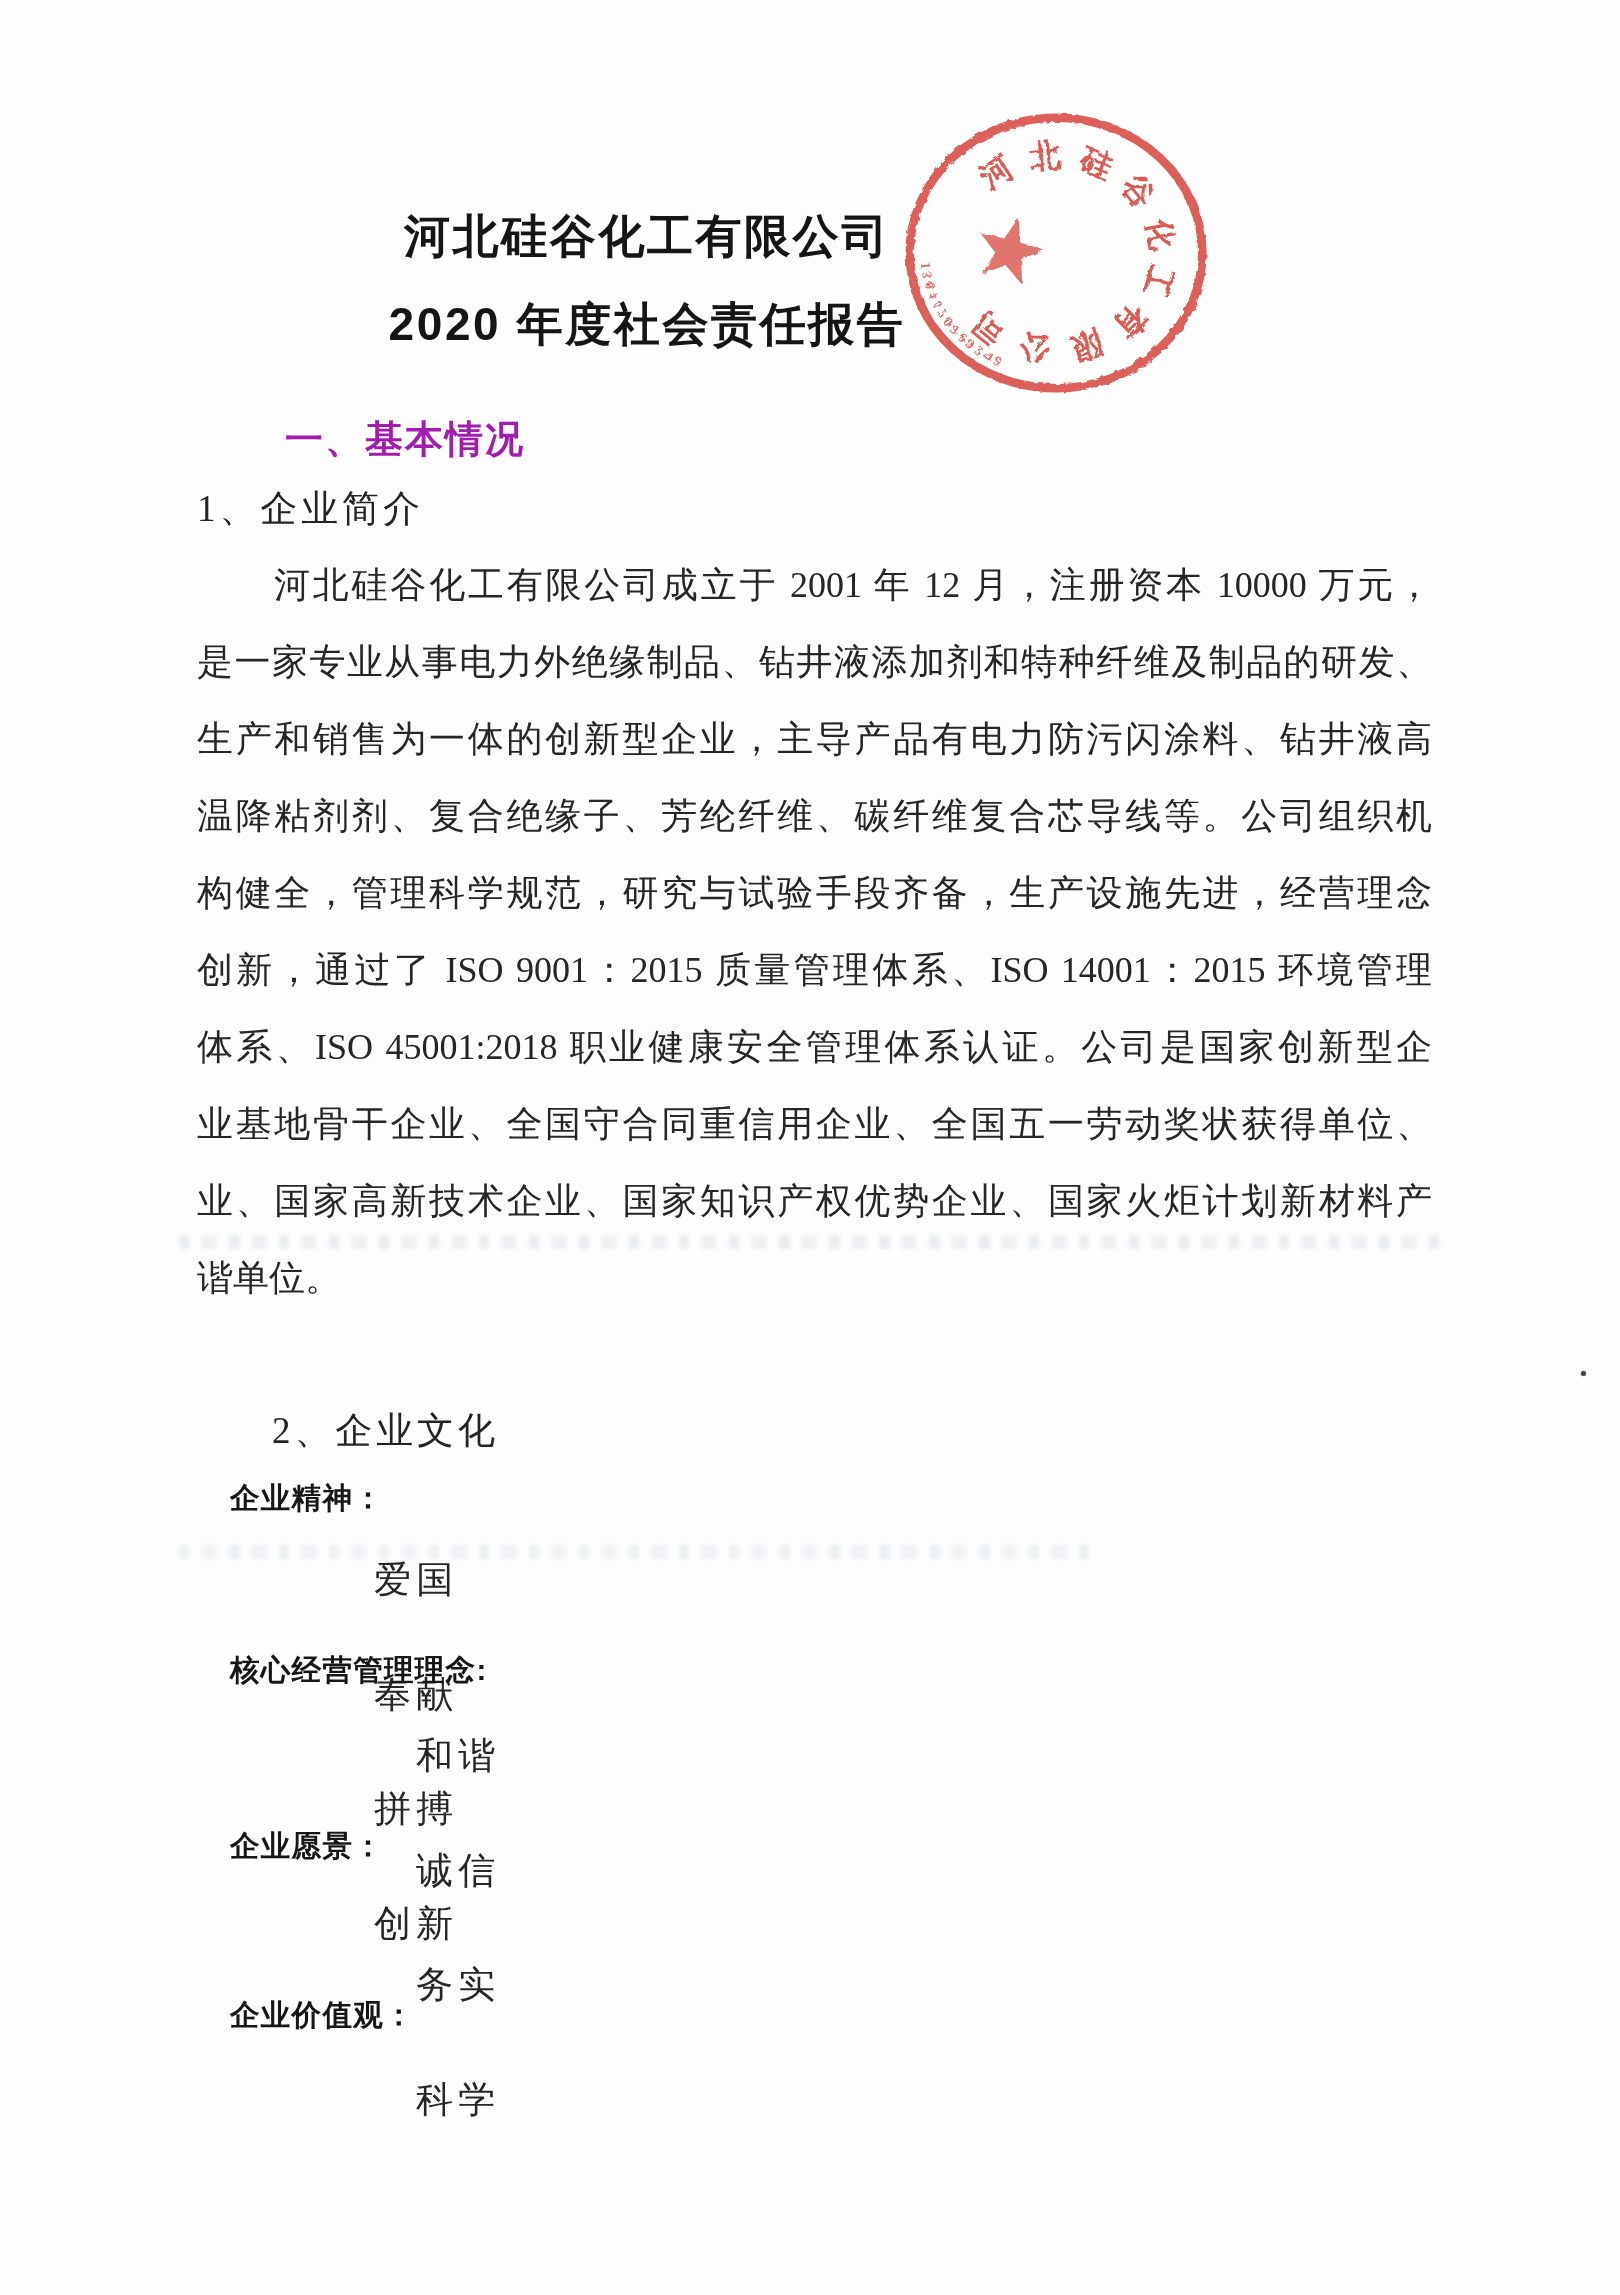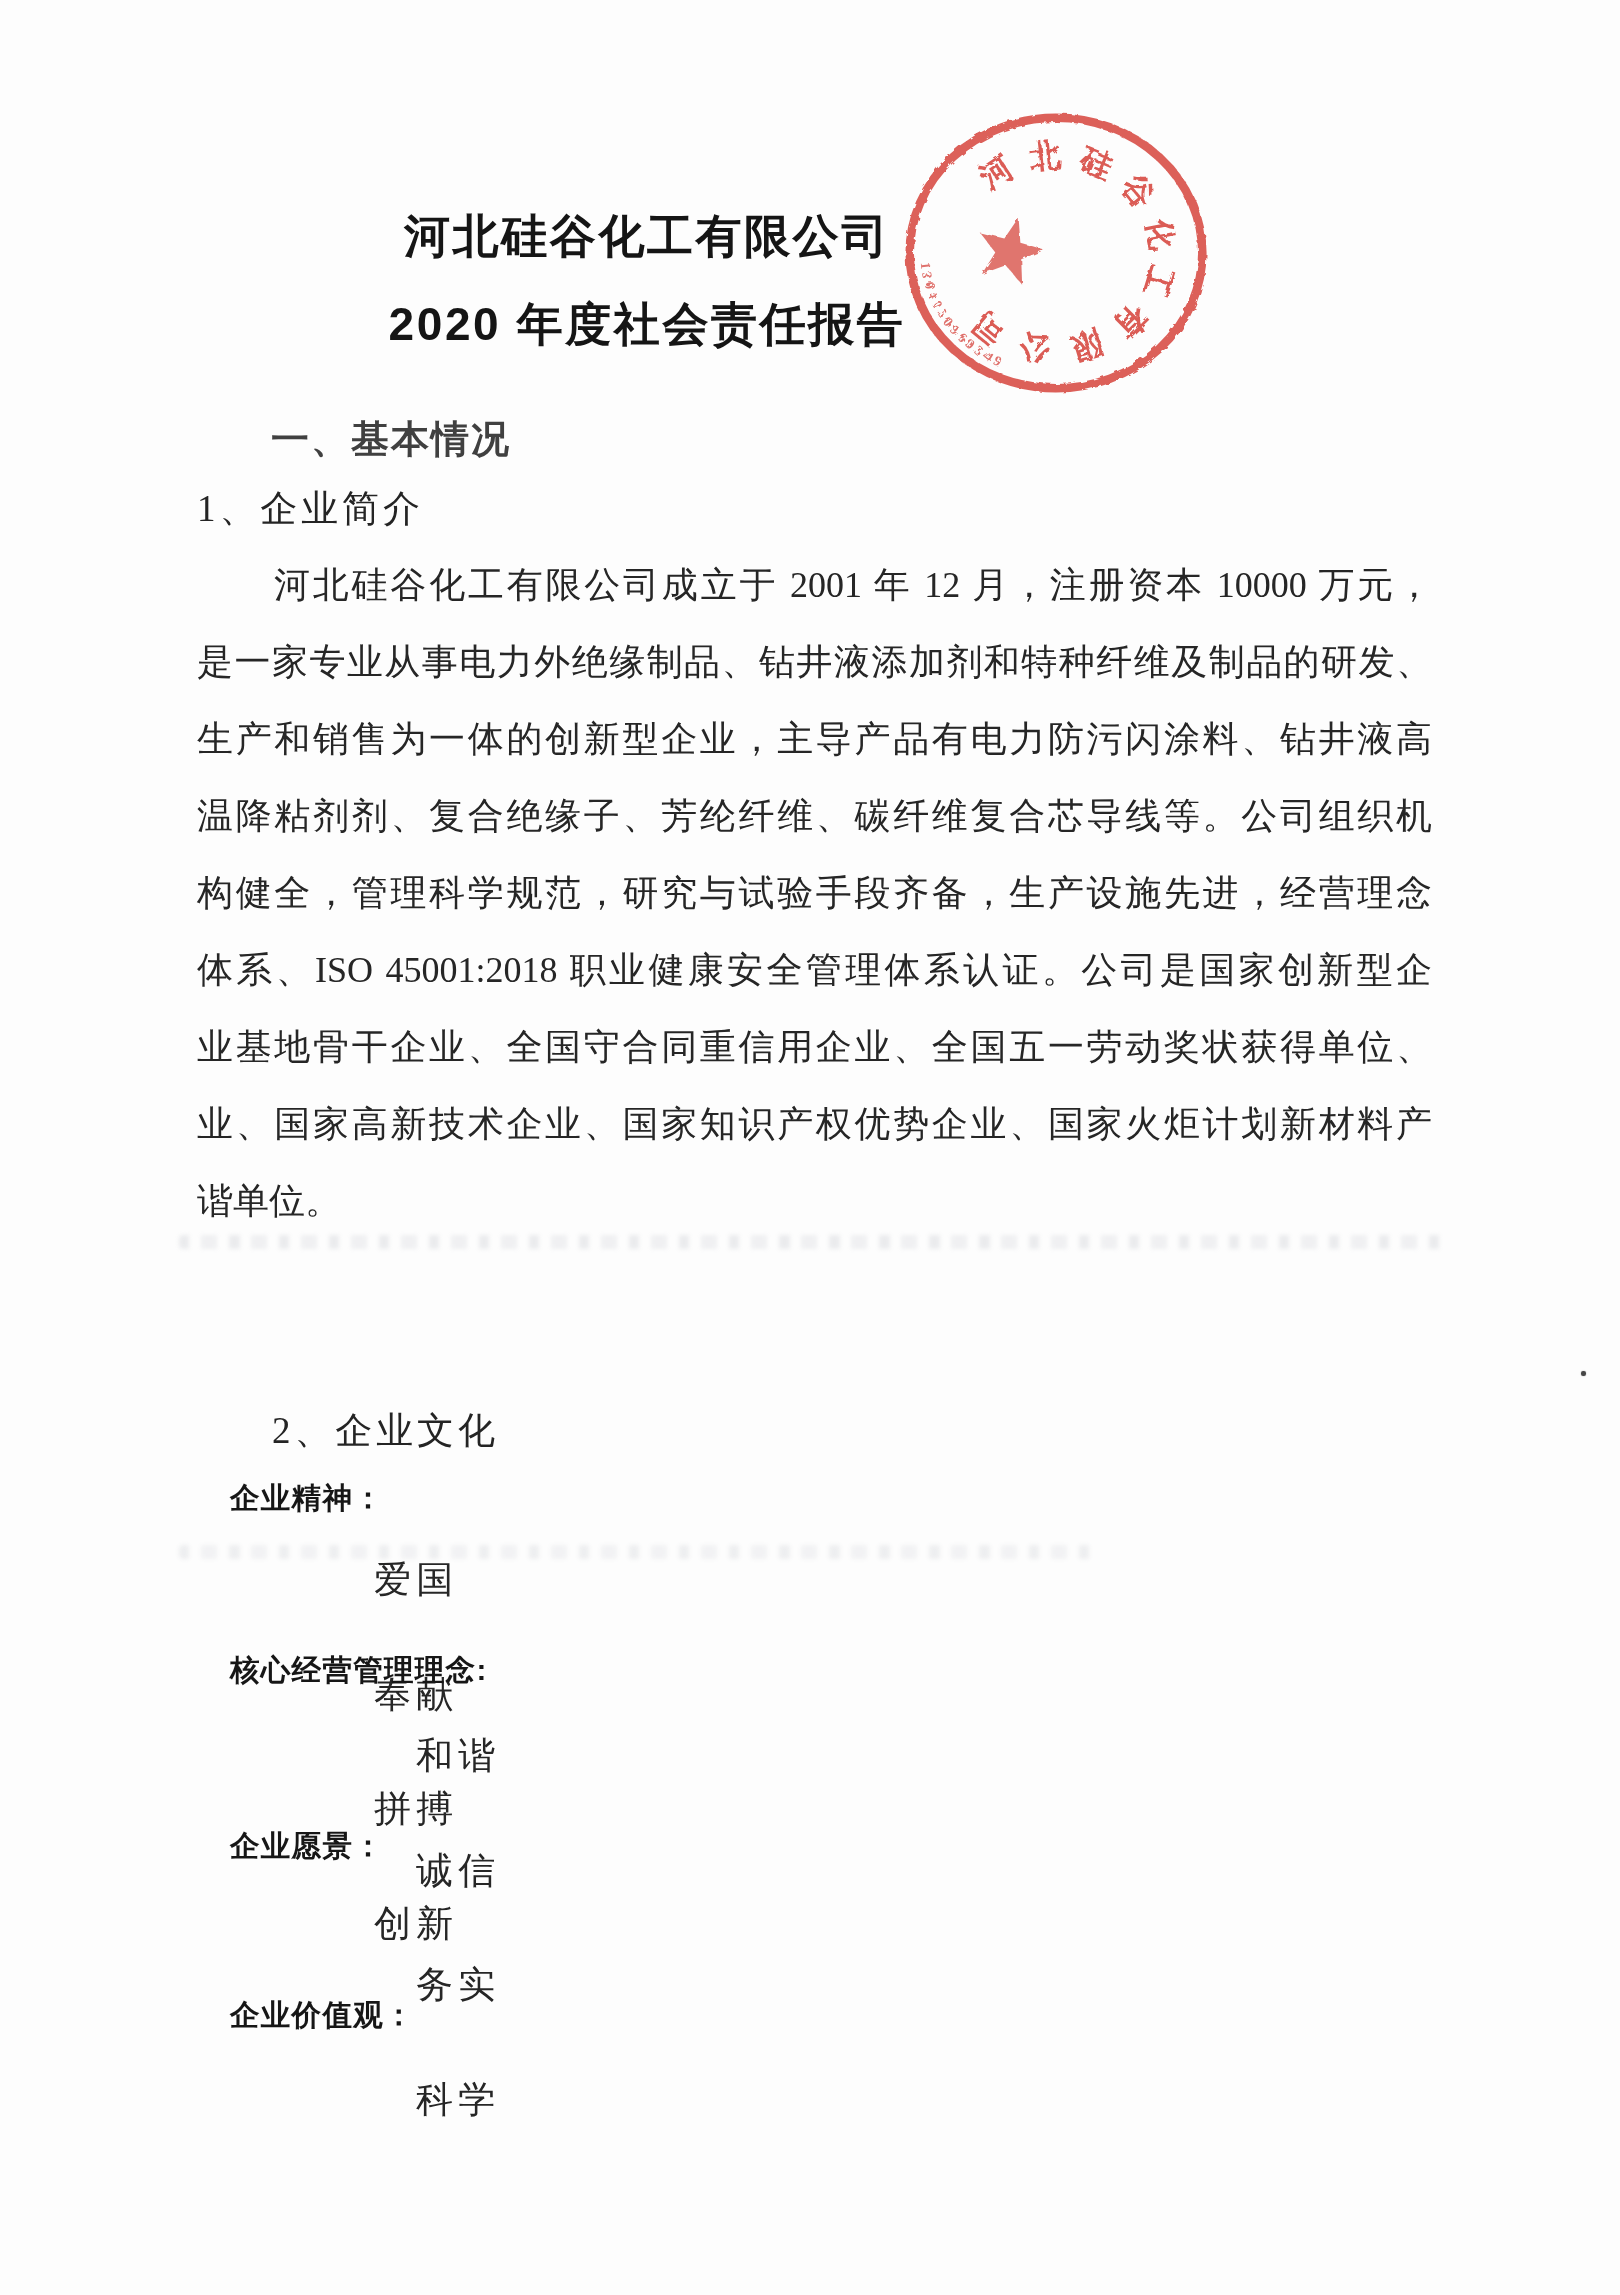--- a/index.html
+++ b/index.html
@@ -18,24 +18,24 @@
     font-family:"Liberation Sans", sans-serif;
     font-weight:bold;
     font-size:46px;line-height:1.2;
     letter-spacing:2.6px;
     color:#151515;
   }
   .title-1{top:209px;}
   .title-2{top:297px;}
   
   .h-section{
-    position:absolute;left:271px;top:419px;
+    position:absolute;left:285px;top:419px;
     font-family:"Liberation Sans", sans-serif;
     font-weight:bold;font-size:38px;line-height:1.1;
-    letter-spacing:2px;color:#404040;
+    letter-spacing:2px;color:#a21caf;
   }
   .h-sub1{
     position:absolute;left:197px;top:489px;
     font-size:37px;line-height:1.1;letter-spacing:3.9px;color:#242424;
   }
   .h-sub2{
     position:absolute;left:272px;top:1411px;
     font-size:37px;line-height:1.1;letter-spacing:3.9px;color:#242424;
   }
   
@@ -149,20 +149,21 @@
 
   <div class="h-section">一、基本情况</div>
   <div class="h-sub1">1、企业简介</div>
 
   <div class="para">
       <div class="para-line">河北硅谷化工有限公司成立于 2001 年 12 月，注册资本 10000 万元，</div>
       <div class="para-line">是一家专业从事电力外绝缘制品、钻井液添加剂和特种纤维及制品的研发、</div>
       <div class="para-line">生产和销售为一体的创新型企业，主导产品有电力防污闪涂料、钻井液高</div>
       <div class="para-line">温降粘剂剂、复合绝缘子、芳纶纤维、碳纤维复合芯导线等。公司组织机</div>
       <div class="para-line">构健全，管理科学规范，研究与试验手段齐备，生产设施先进，经营理念</div>
+      <div class="para-line">创新，通过了 ISO 9001：2015 质量管理体系、ISO 14001：2015 环境管理</div>
       <div class="para-line">体系、ISO 45001:2018 职业健康安全管理体系认证。公司是国家创新型企</div>
       <div class="para-line">业基地骨干企业、全国守合同重信用企业、全国五一劳动奖状获得单位、</div>
       <div class="para-line">业、国家高新技术企业、国家知识产权优势企业、国家火炬计划新材料产</div>
       <div class="para-line">谐单位。</div>
     </div>
 
   <div class="h-sub2">2、企业文化</div>
 
   <div class="cul-label l1">企业精神：</div>
   <div class="cul-values v1">

